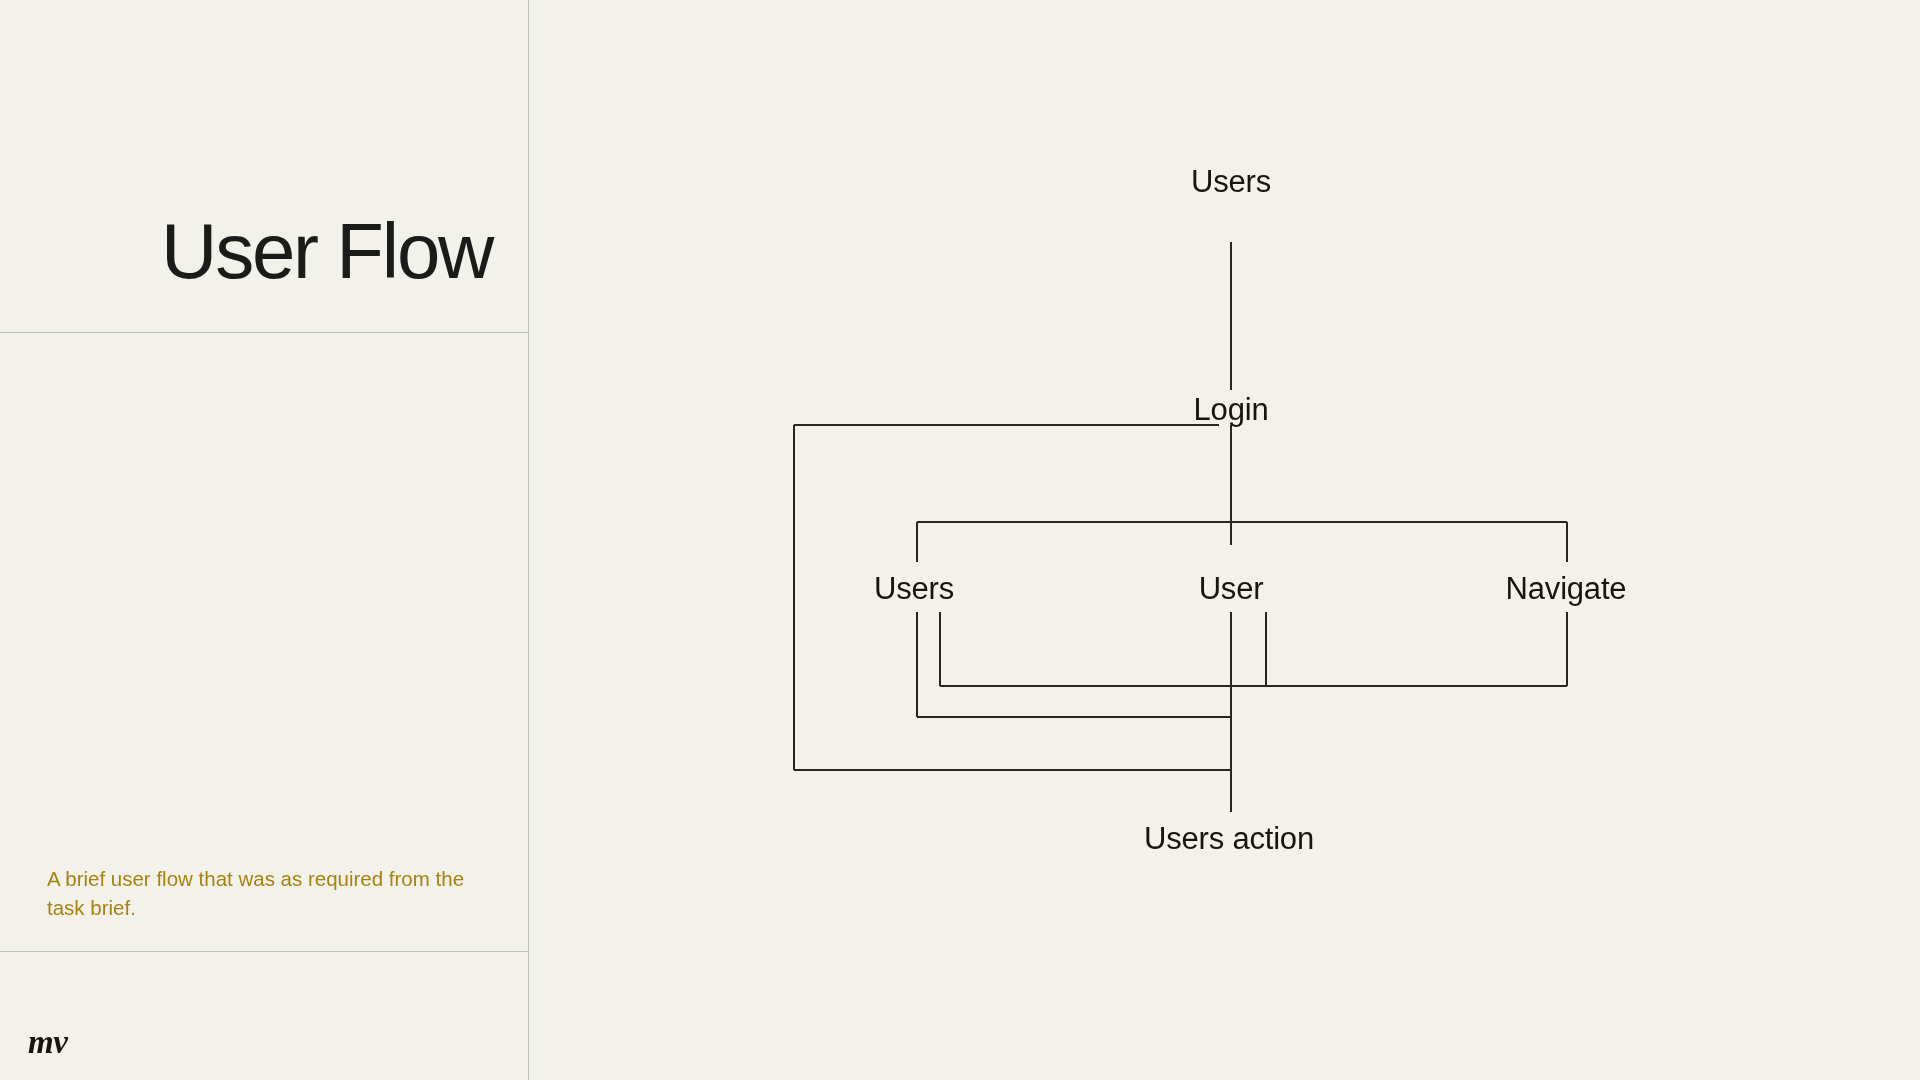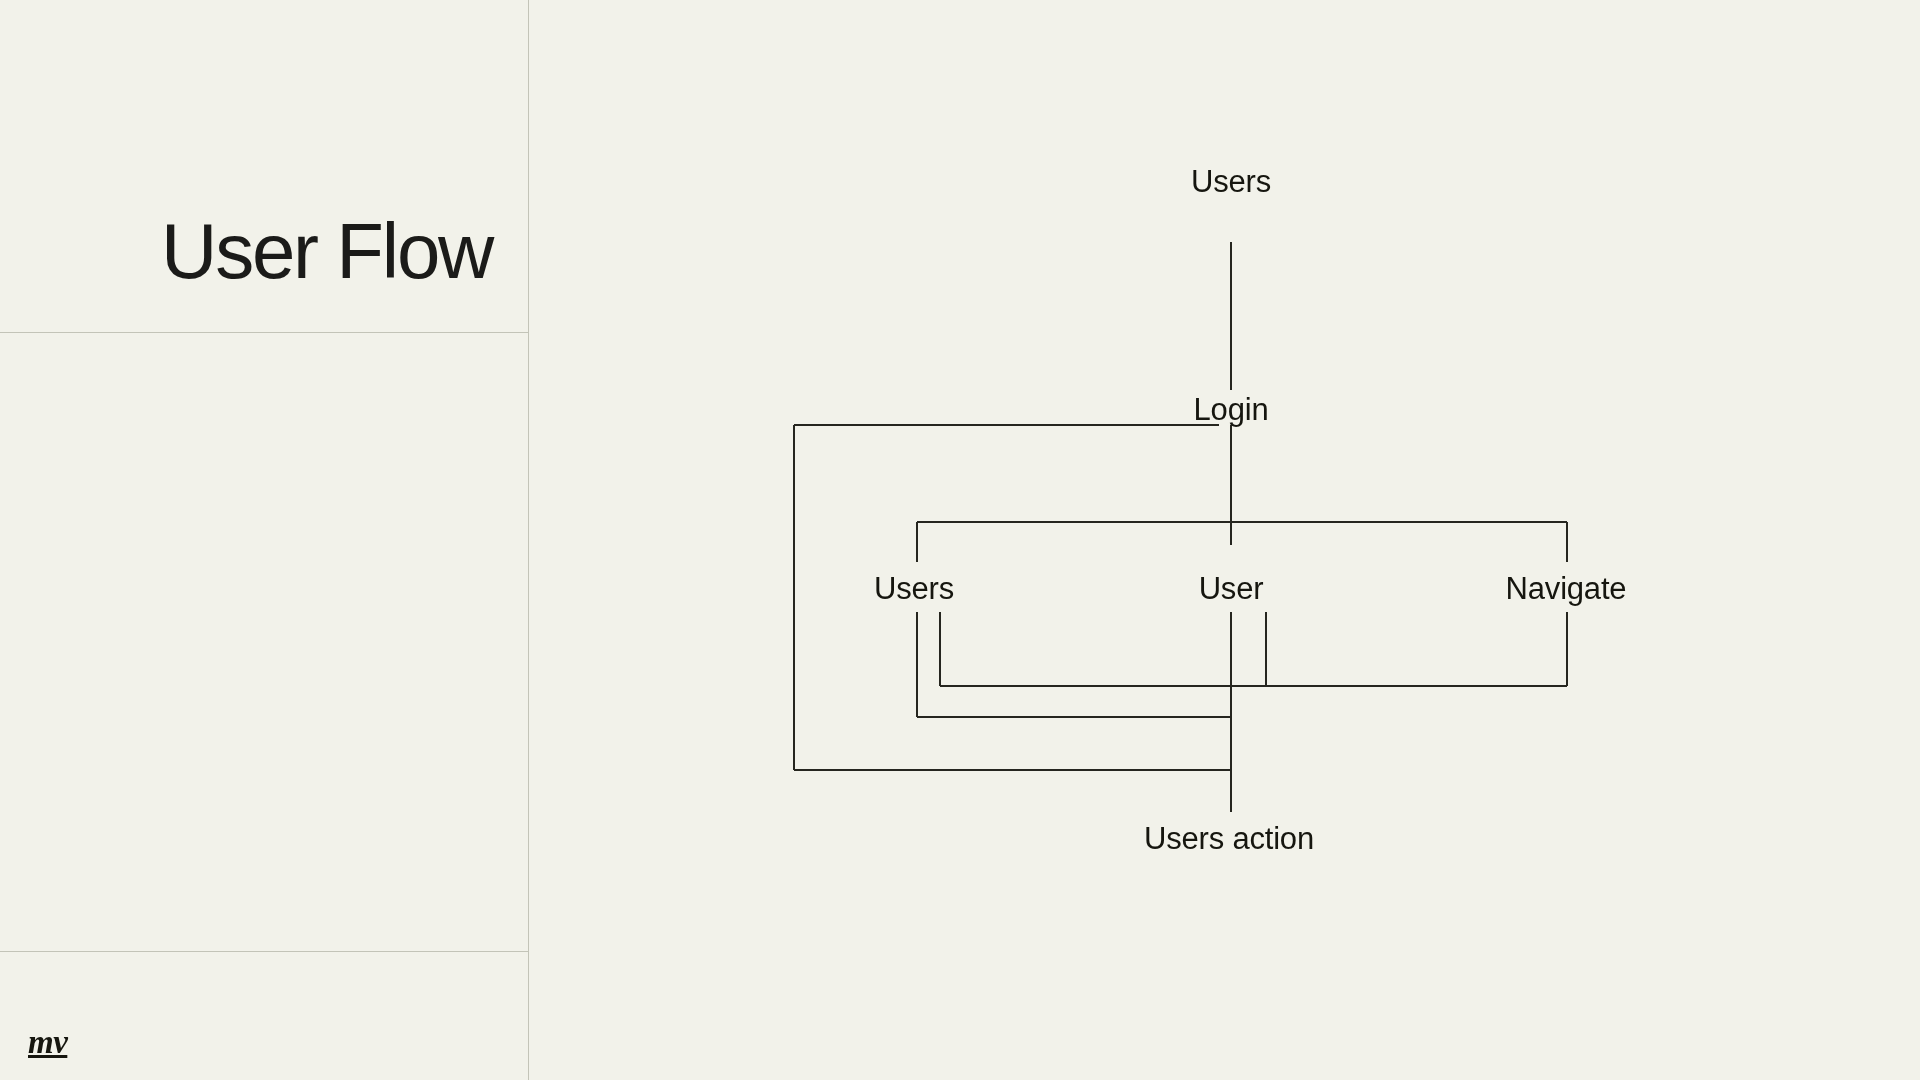--- a/index.html
+++ b/index.html
@@ -85,21 +85,20 @@
     position: absolute;
     left: 28px;
     top: 1026px;
     font-family: "Liberation Serif", serif;
     font-style: italic;
     font-weight: 700;
     font-size: 33px;
     color: #16160f;
     letter-spacing: -0.5px;
     line-height: 1;
-    text-decoration: underline;
   }
 
   
   #diagram {
     position: absolute;
     left: 529px;
     top: 0;
     width: 1391px;
     height: 956px;
   }
@@ -126,20 +125,21 @@
 
 <div id="page">
 
   <div id="left-panel">
 
     <div class="h-divider-top"></div>
     <div class="h-divider-bottom"></div>
 
     <div id="page-title">User Flow</div>
 
+    <div id="caption">A brief user flow that was as required from the task brief.</div>
 
     <div id="logo">mv</div>
 
   </div>
 
   <div class="v-divider"></div>
 
   <div id="diagram">
 
     <svg width="1391" height="1080" viewBox="0 0 1391 1080">

